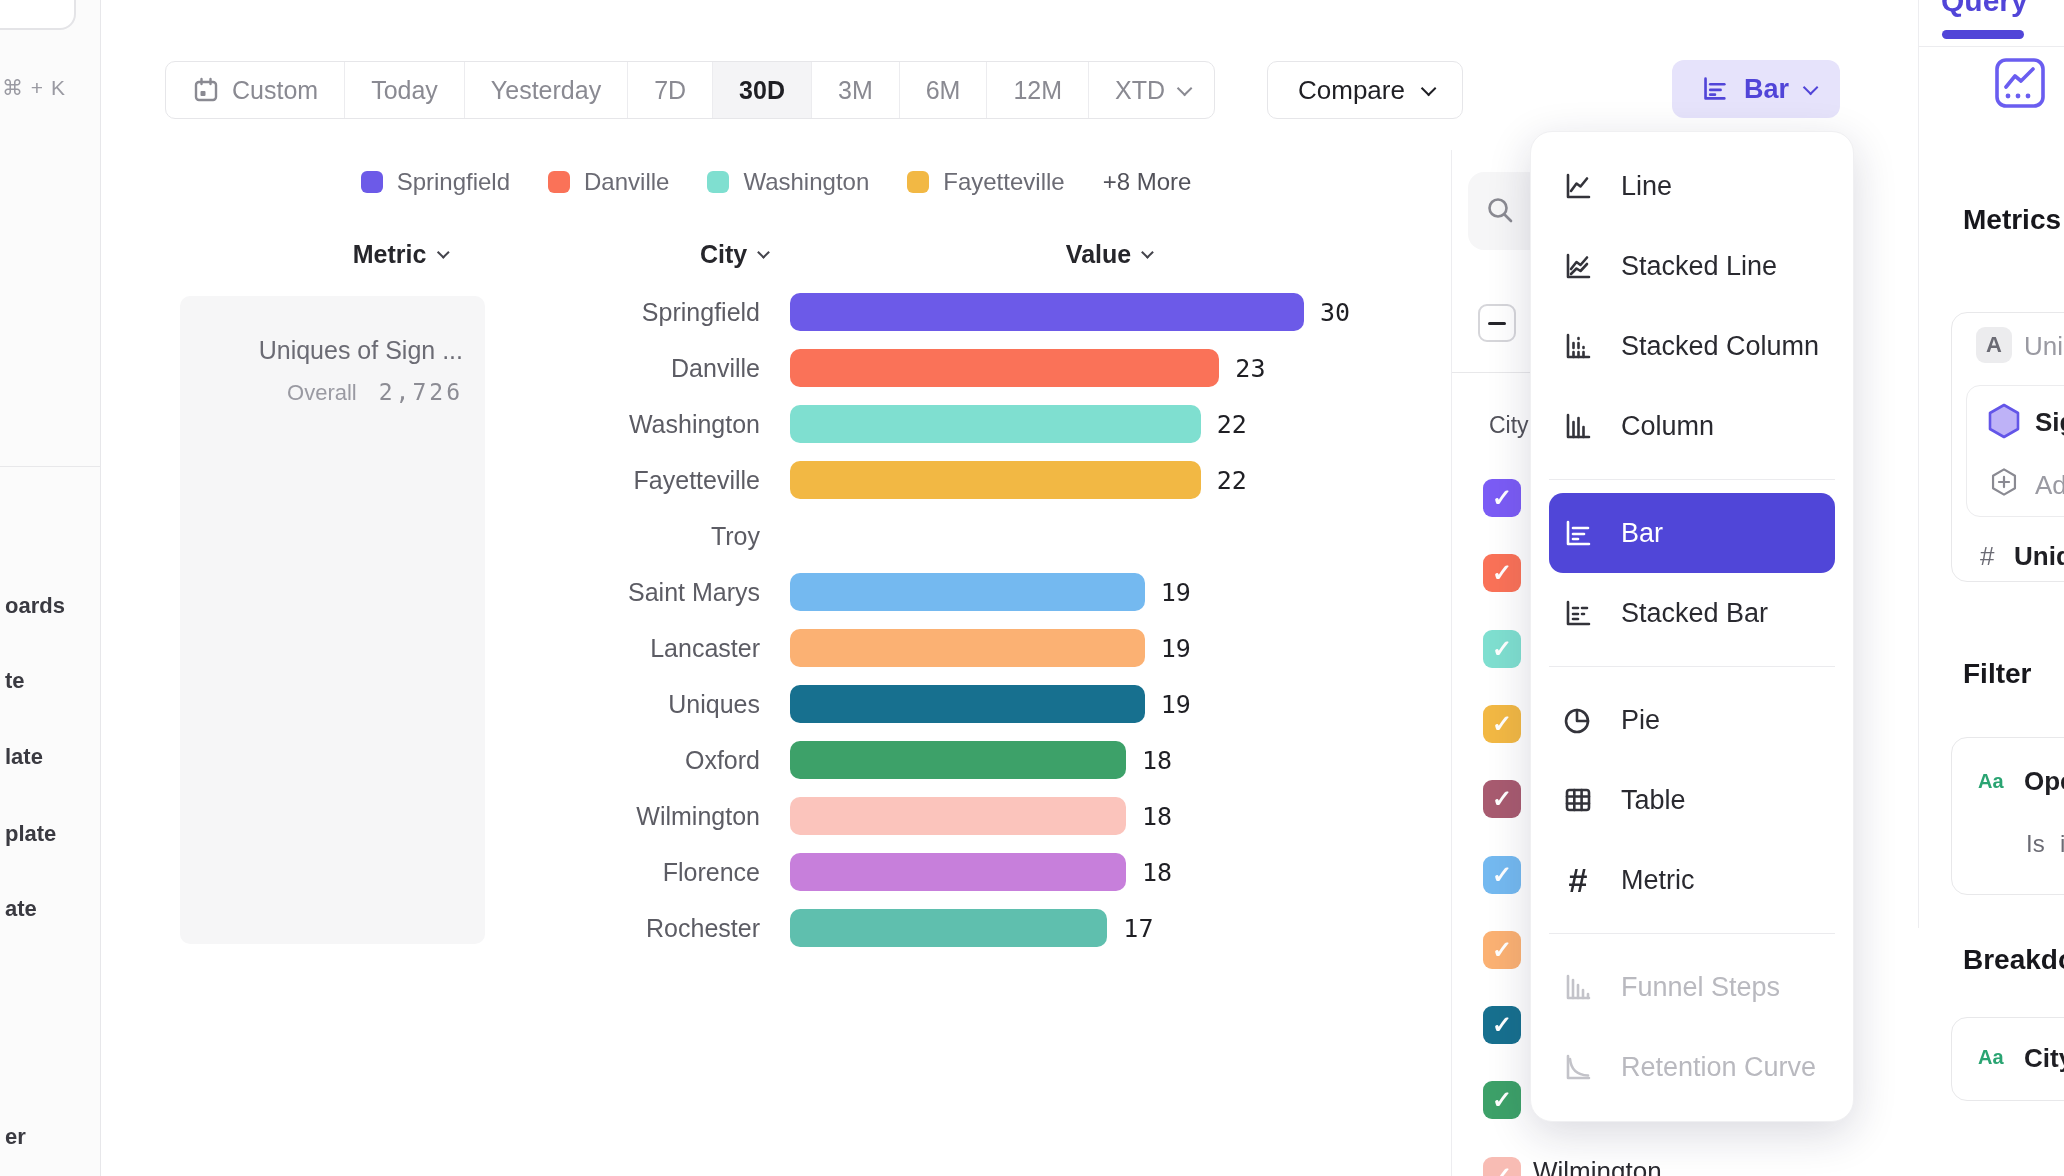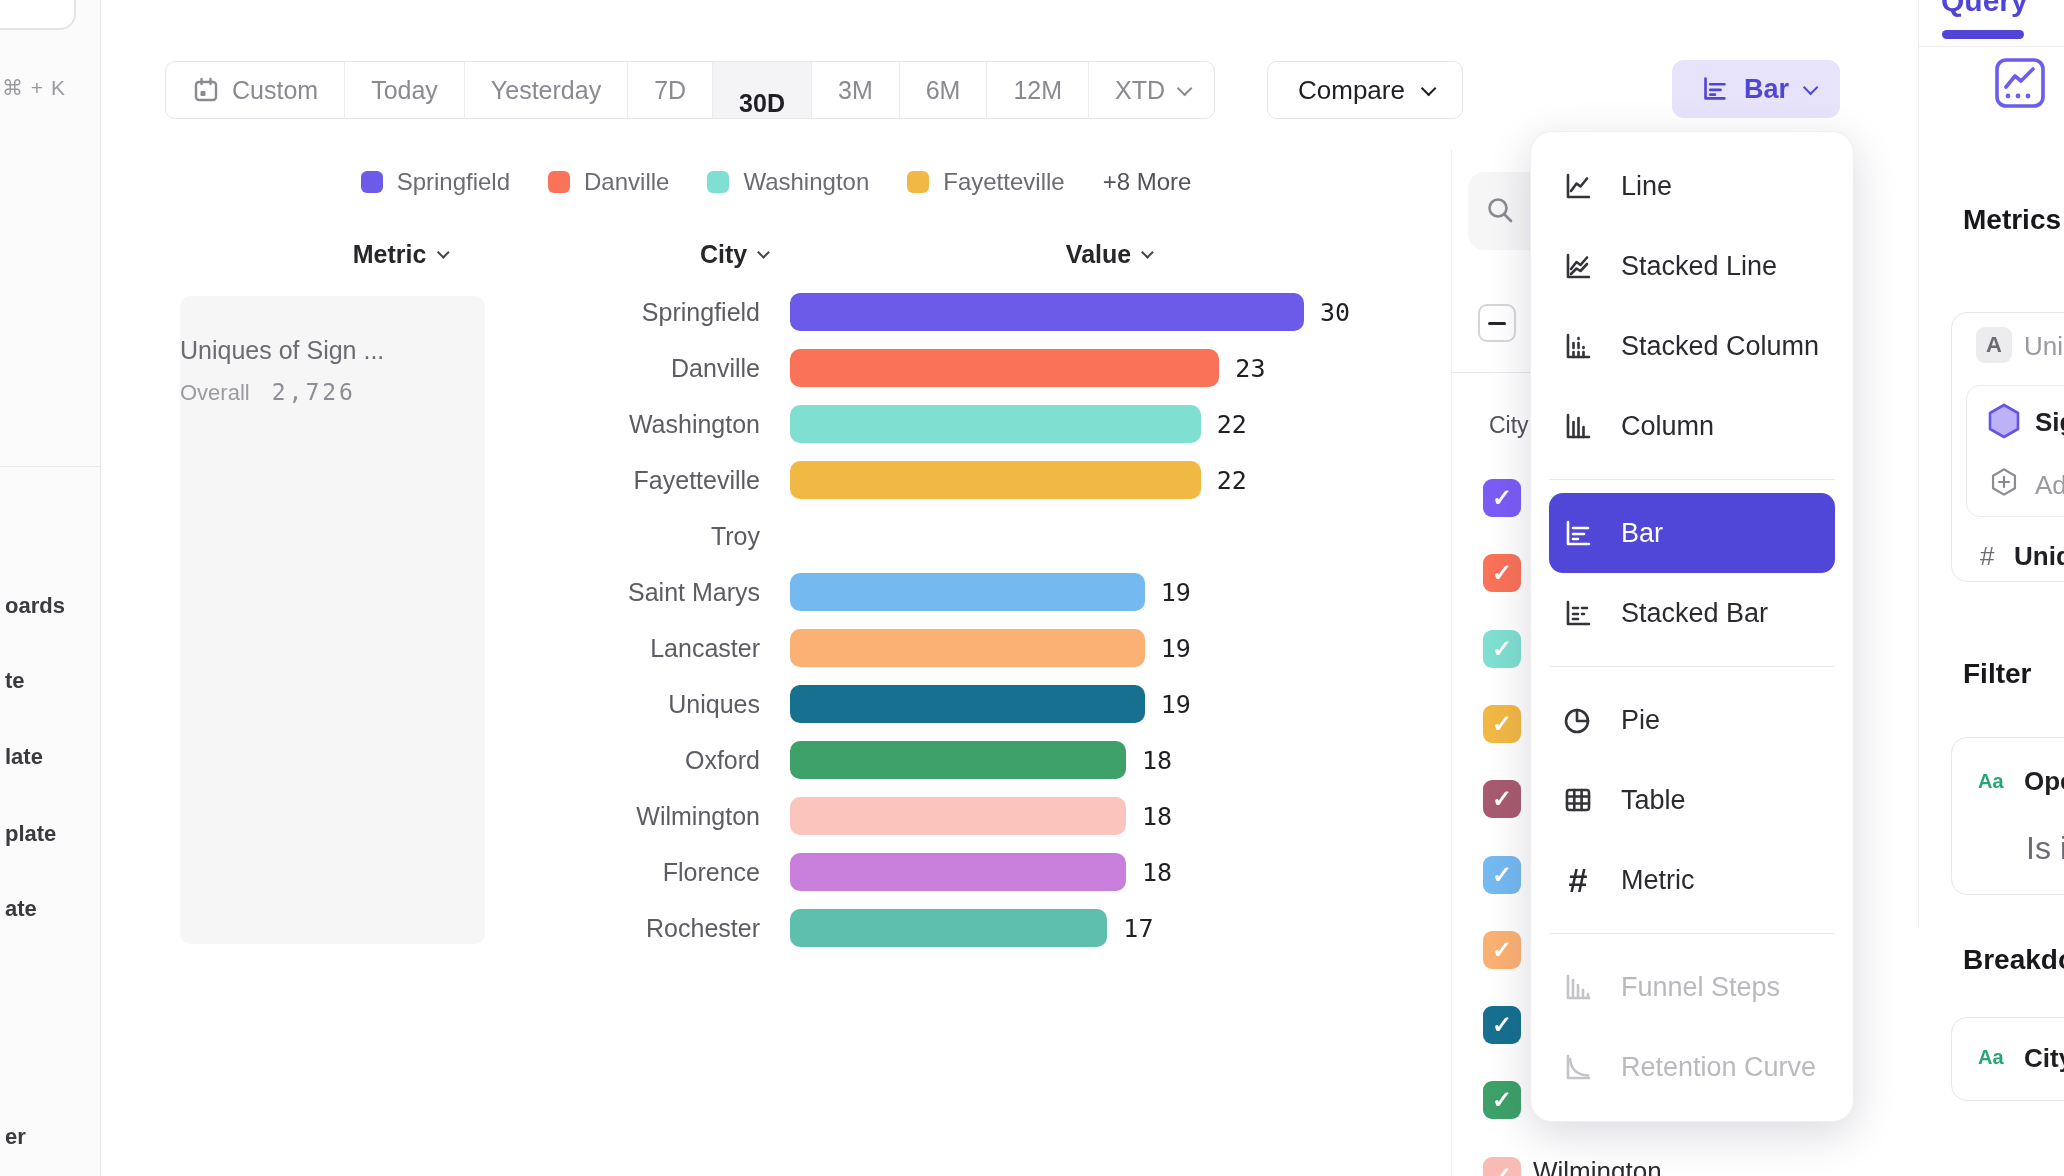--- a/index.html
+++ b/index.html
@@ -14,21 +14,21 @@
   .kbd-shortcut { position:absolute; left:2px; top:76px; font-size:21px; color:#9a9aa2; letter-spacing:1px; white-space:nowrap; }
   .side-div { position:absolute; left:0; top:466px; width:101px; height:1px; background:#e8e8ea; }
   .side-item { position:absolute; left:5px; font-size:22px; font-weight:600; color:#3a3a41; white-space:nowrap; }
 
   
   #date-toolbar { position:absolute; left:165px; top:61px; height:58px; display:flex;
     border:1px solid #e6e6e9; border-radius:10px; background:#fff; overflow:hidden; z-index:3; }
   .seg { display:flex; align-items:center; gap:12px; padding:0 26px; font-size:25px;
     color:#8a8a92; border-right:1px solid #ececef; cursor:pointer; white-space:nowrap; }
   .seg:last-child { border-right:none; }
-  .seg.sel { background:#f4f4f6; color:#1f1f24; font-weight:700;align-items:flex-end; }
+  .seg.sel { background:#f4f4f6; color:#1f1f24; font-weight:700; }
   .chev { display:inline-block; width:11px; height:11px; border-right:2.5px solid currentColor;
     border-bottom:2.5px solid currentColor; transform:rotate(45deg) translateY(-3px); }
   #compare-btn { position:absolute; left:1267px; top:61px; height:58px; display:flex; align-items:center;
     gap:16px; padding:0 30px; border:1px solid #e6e6e9; border-radius:10px; font-size:26px;
     font-weight:500; color:#1f1f24; background:#fff; cursor:pointer; z-index:3; }
   #bar-type-btn { position:absolute; left:1672px; top:60px; height:58px; display:flex; align-items:center;
     gap:14px; padding:0 26px; border-radius:12px; background:#e6e3fb; color:#5145d8; font-size:27px;
     font-weight:600; cursor:pointer; z-index:3; }
 
   
@@ -39,21 +39,21 @@
   .lg-label { font-size:24px; color:#6b6b74; }
   .lg-more { font-size:24px; color:#52525a; font-weight:500; }
 
   
   .col-head { position:absolute; top:240px; font-size:25px; font-weight:700; color:#26262b;
     display:flex; align-items:center; gap:10px; transform:translateX(-50%); cursor:pointer; }
   .col-head .chev { width:9px; height:9px; border-width:2px; color:#44444c; }
 
   
   #metric-card { position:absolute; left:180px; top:296px; width:305px; height:648px;
-    background:#f6f6f7; border-radius:10px; padding:40px 22px 0 0; text-align:left; z-index:1; }
+    background:#f6f6f7; border-radius:10px; padding:40px 22px 0 0; text-align:right; z-index:1; }
   .mc-title { font-size:25px; color:#6b6b74; }
   .mc-sub { margin-top:14px; font-size:22px; color:#9a9aa2; }
   .mc-val { font-family:"DejaVu Sans Mono", monospace; font-size:23px; color:#8c8c94; letter-spacing:3px; margin-left:22px; }
 
   
   #bar-rows { position:absolute; left:500px; top:284px; width:950px; z-index:1; }
   .bar-row { height:56px; display:flex; align-items:center; }
   .bar-city { width:290px; padding-right:30px; text-align:right; font-size:25px; color:#5c5c64; white-space:nowrap; }
   .bar-track { width:560px; height:38px; position:relative; display:flex; align-items:center; }
   .bar-fill { height:38px; border-radius:10px; }
@@ -95,21 +95,21 @@
   #query-tab { position:absolute; left:22px; top:-16px; font-size:30px; font-weight:700; color:#5145d8; }
   #query-underline { position:absolute; left:23px; top:30px; width:82px; height:9px; border-radius:5px; background:#5145d8; }
   #qp-topborder { position:absolute; left:0; top:46px; width:146px; height:1px; background:#ececef; }
   .qp-heading { position:absolute; left:44px; font-size:28px; font-weight:700; color:#17171c; white-space:nowrap; }
   .qp-card { position:absolute; left:32px; width:260px; border:1px solid #e8e8ea; border-radius:16px; background:#fff; }
   .badge-a { position:absolute; width:36px; height:36px; border-radius:9px; background:#ececee; color:#6b6b74;
     font-size:22px; font-weight:700; display:flex; align-items:center; justify-content:center; }
   .aa-badge { font-size:20px; font-weight:700; color:#2aa472; position:absolute; }
   .qp-gray { color:#9a9aa2; font-size:26px; position:absolute; white-space:nowrap; }
   .qp-dark { color:#1f1f24; font-size:26px; font-weight:600; position:absolute; white-space:nowrap; }
-  .qp-mid { color:#6b6b74; font-size:32px; position:absolute; white-space:nowrap; }
+  .qp-mid { color:#6b6b74; font-size:24px; position:absolute; white-space:nowrap; }
   .inner-card { position:absolute; border:1px solid #ececee; border-radius:14px; background:#fff; }
 </style>
 </head>
 <body>
 
 <div id="sidebar">
   <div class="search-corner"></div>
   <div class="kbd-shortcut">⌘ + K</div>
   <div class="side-div"></div>
   <div class="side-item" style="top:593px">oards</div>

